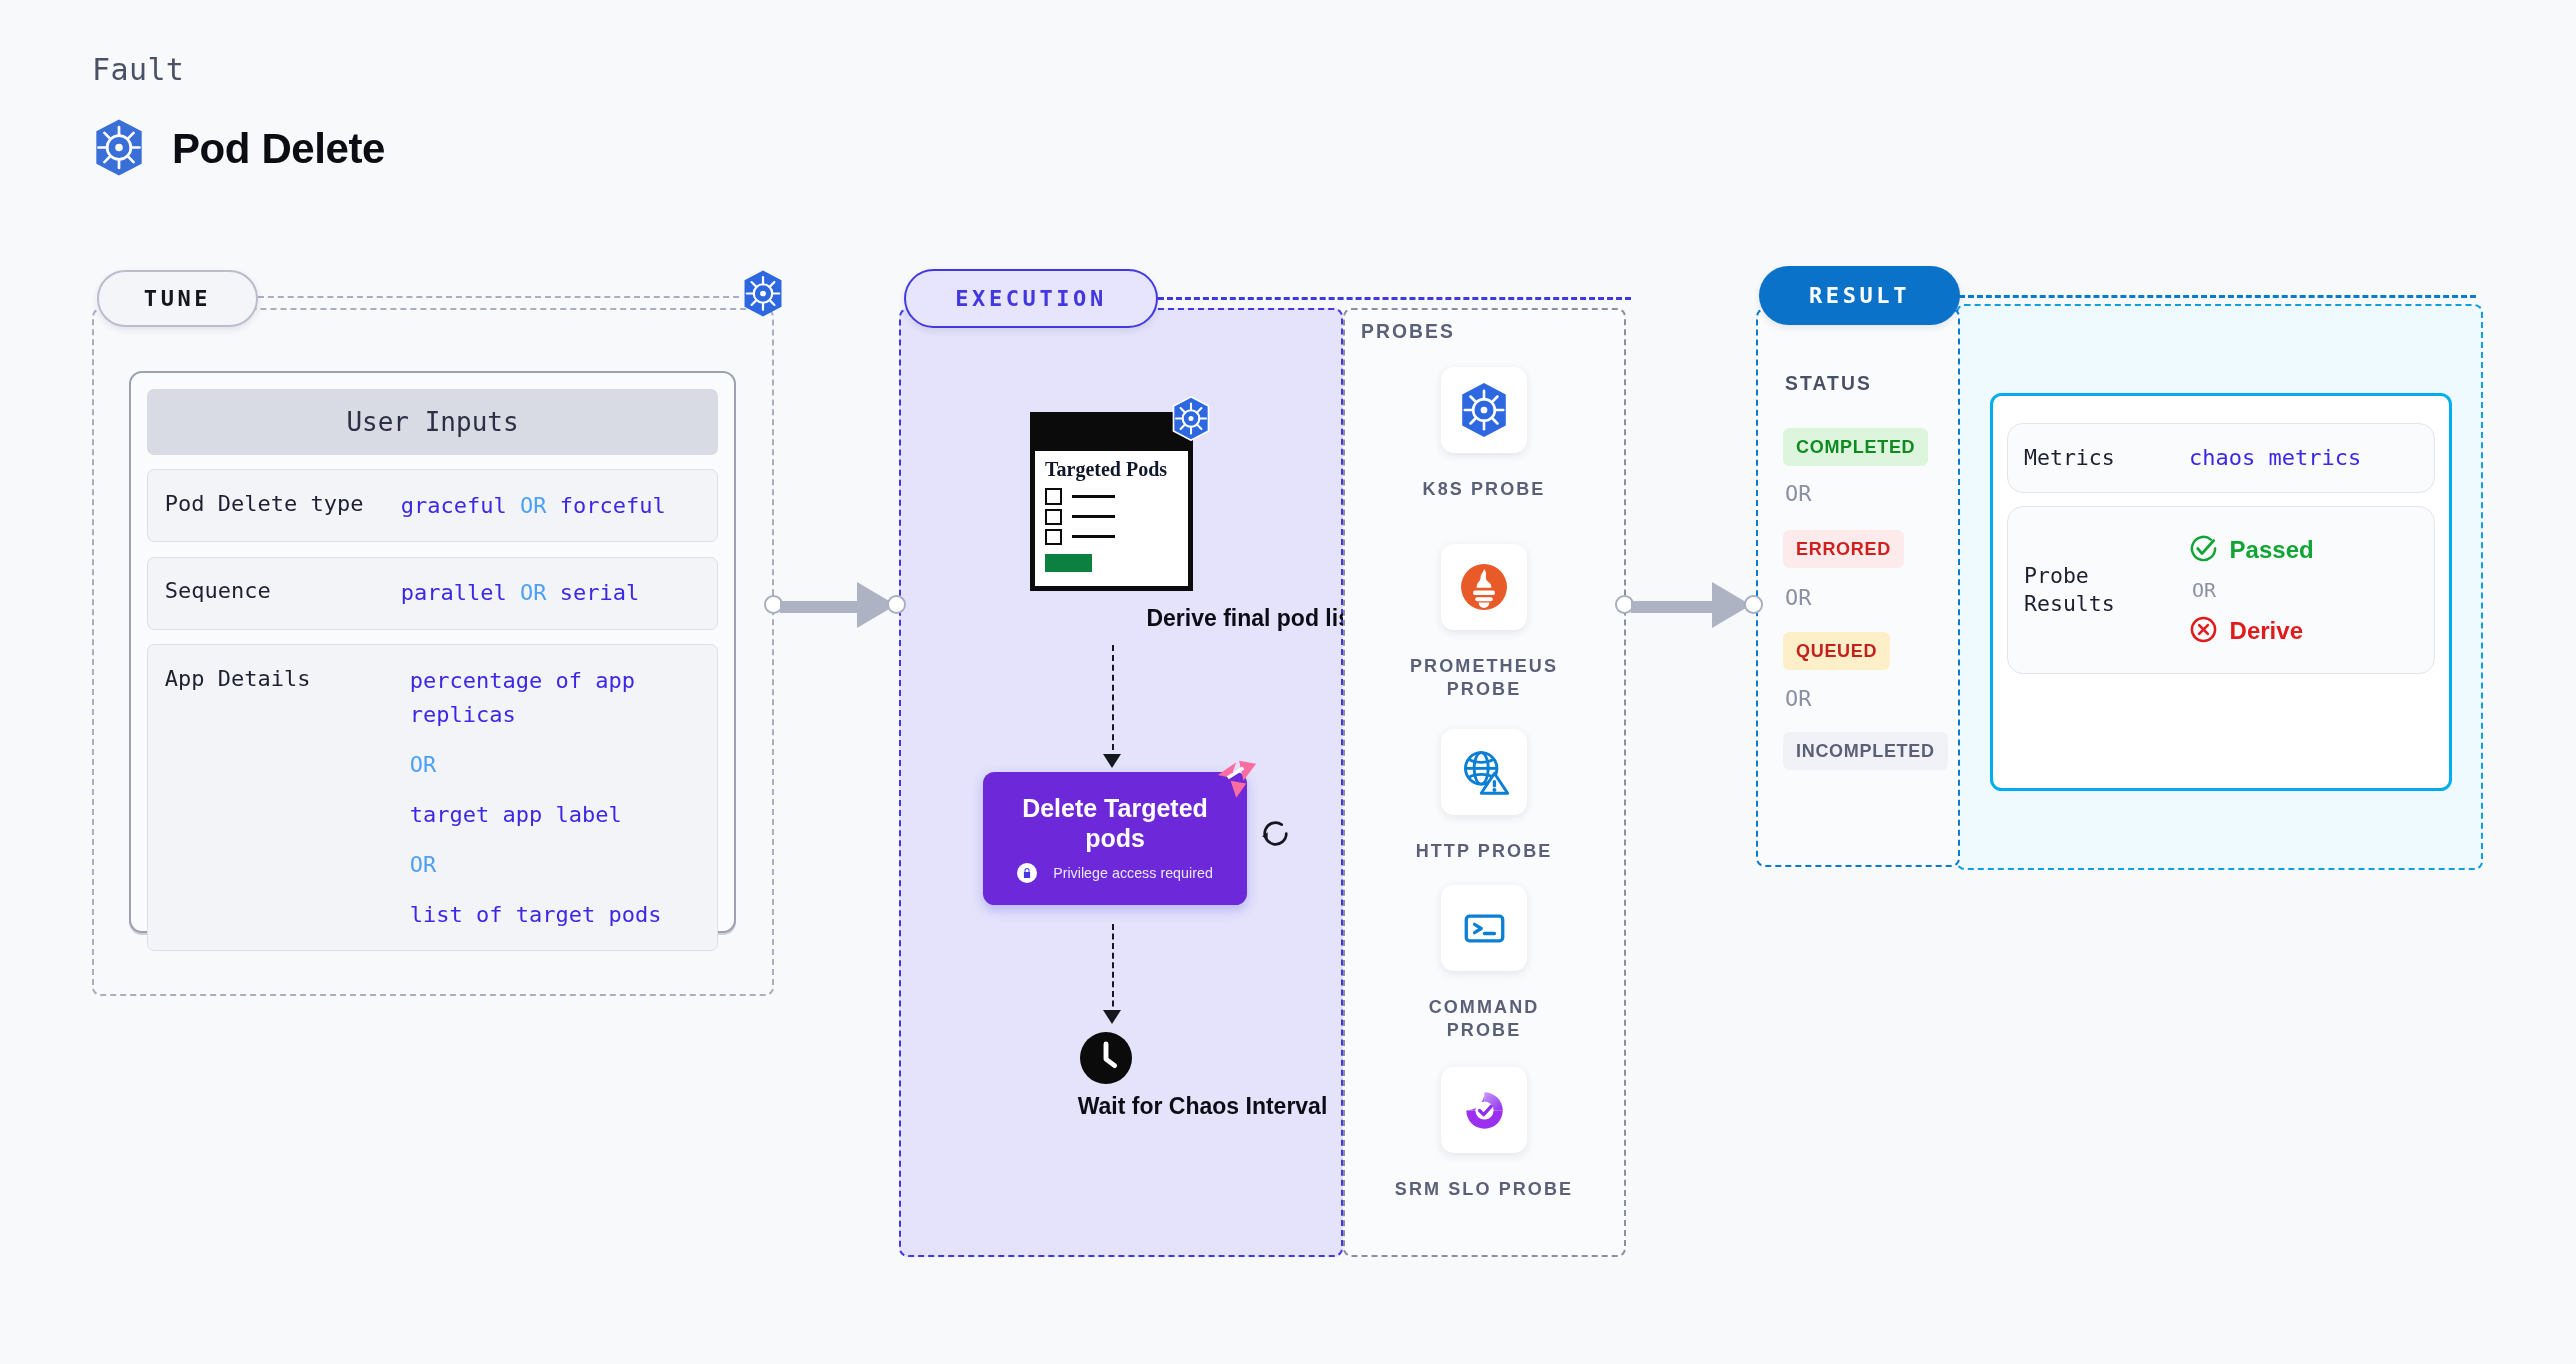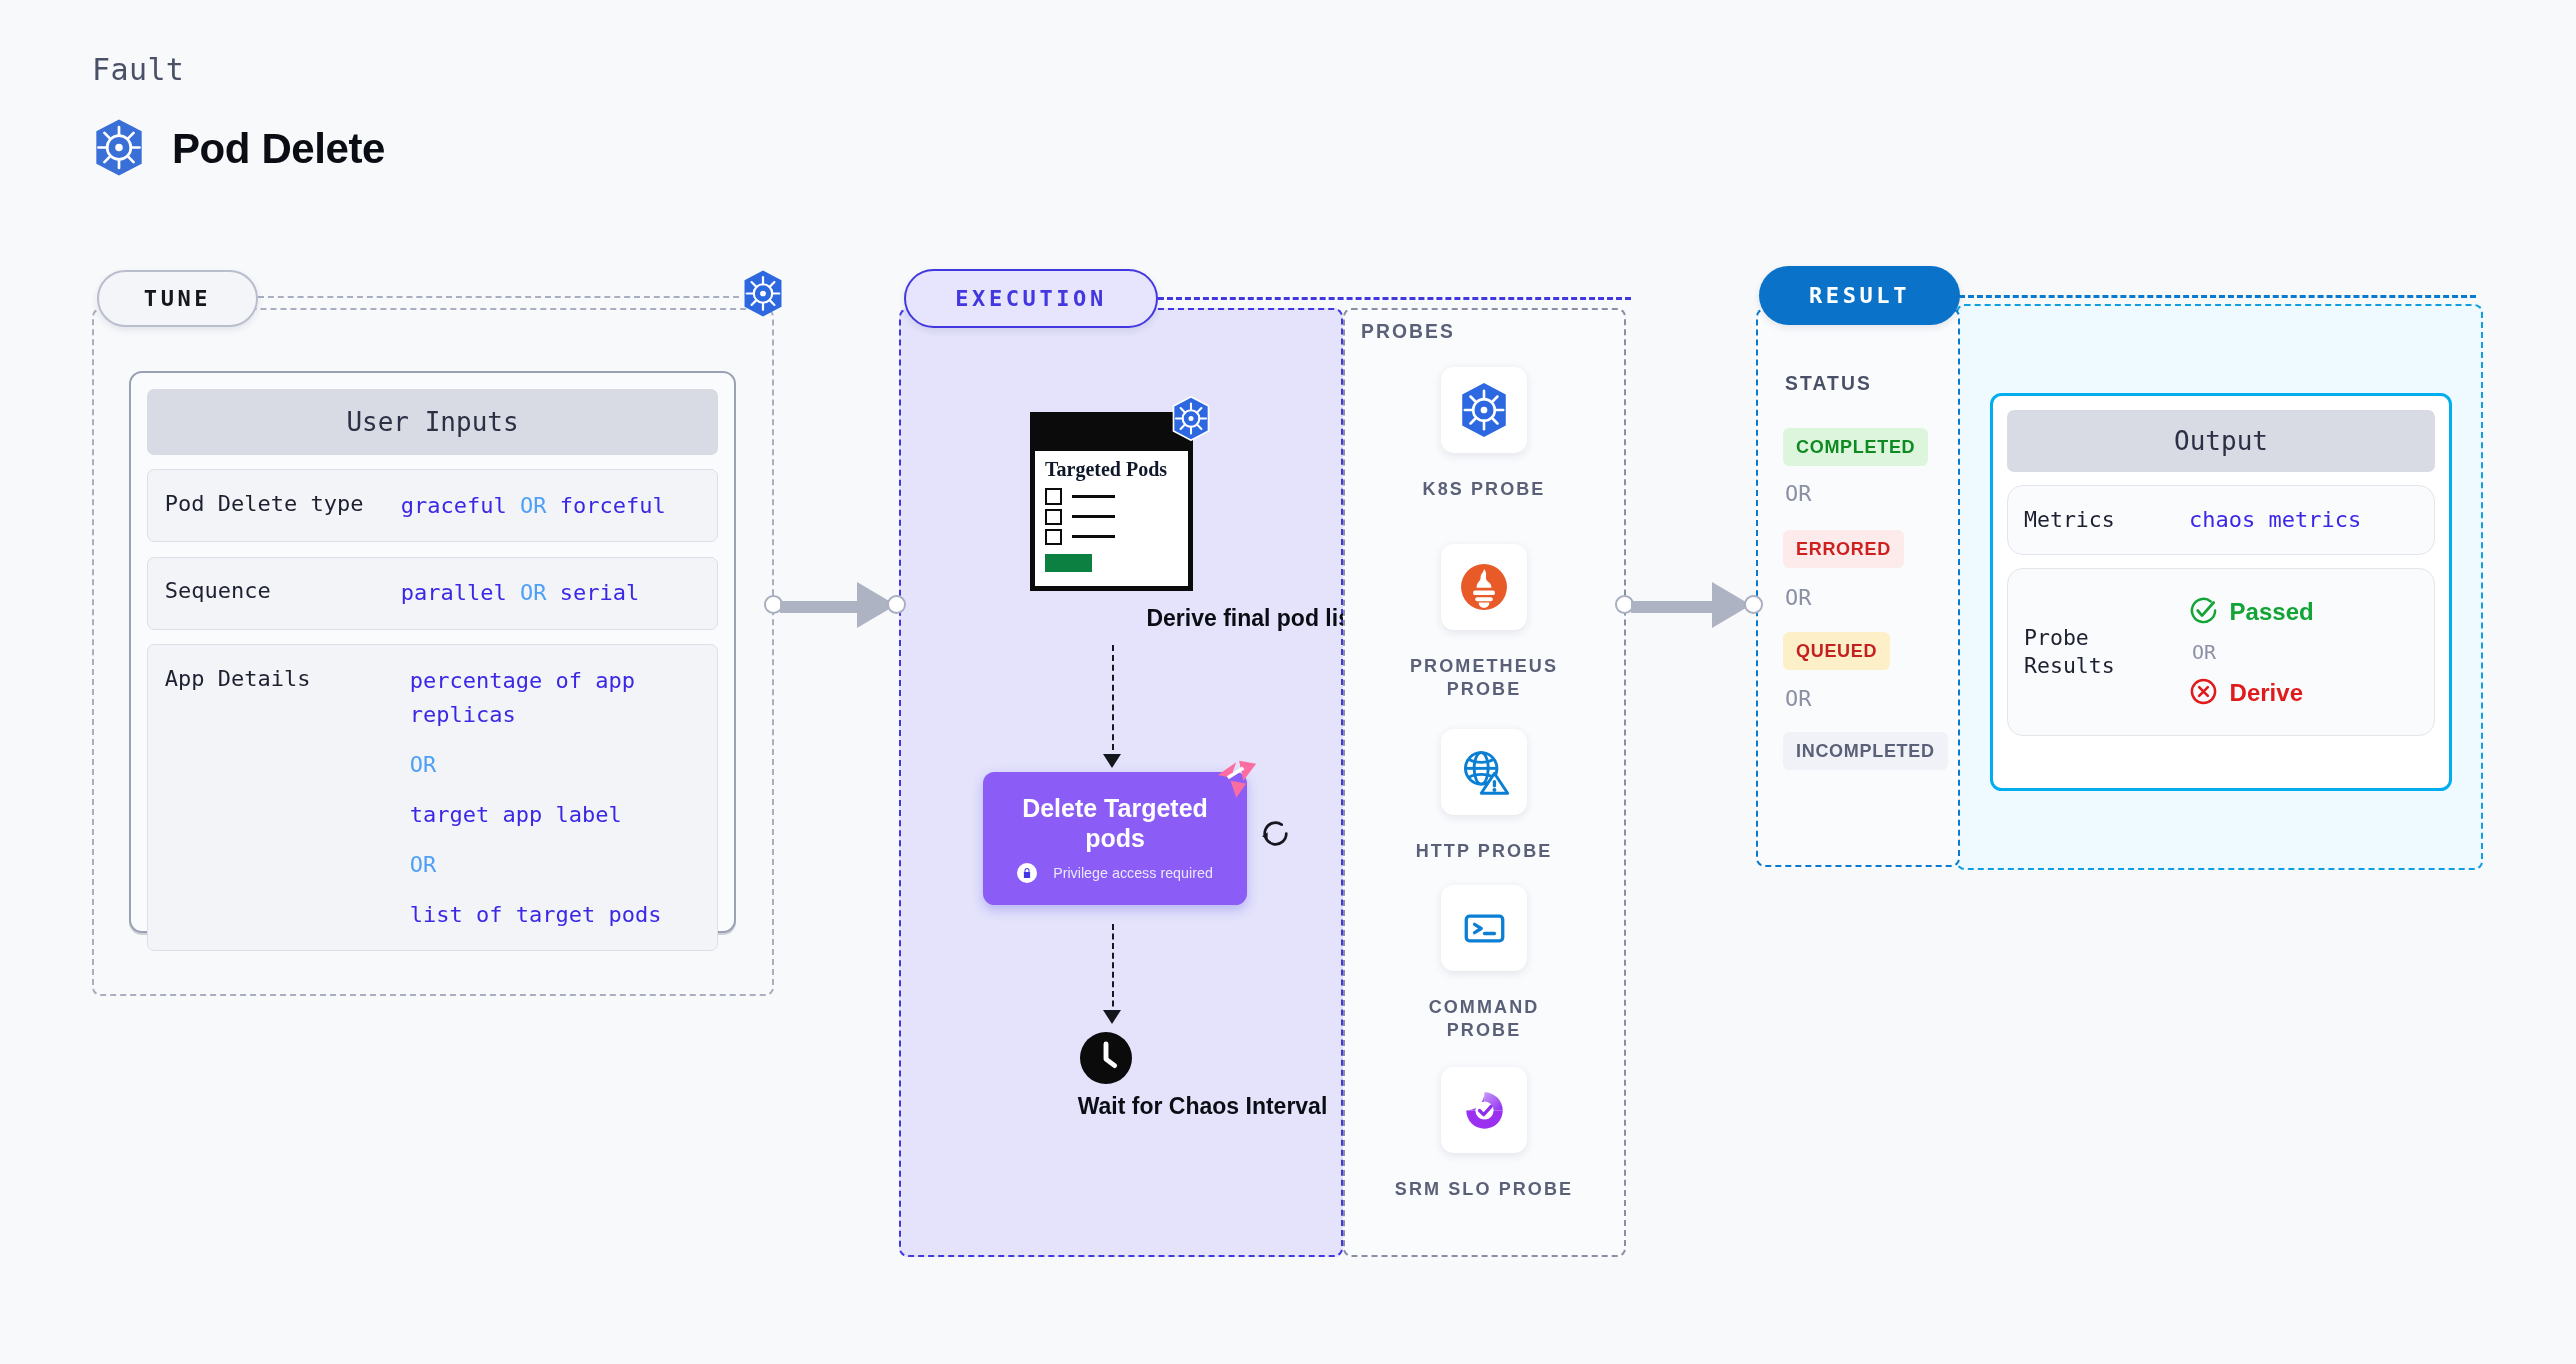--- a/index.html
+++ b/index.html
@@ -143,21 +143,21 @@
   }
   .vconn-head {
     position: absolute; width: 0; height: 0;
     border-left: 9.3px solid transparent; border-right: 9.3px solid transparent;
     border-top: 14.3px solid #15171f;
   }
 
   
   #delete-card {
     position: absolute; left: 983px; top: 772px; width: 264px; height: 133px;
-    background: #8b5cf6; border-radius: 11.5px; z-index: 6;
+    background: #6d28d9; border-radius: 11.5px; z-index: 6;
     box-shadow: 0 4.3px 11.5px rgba(67,57,226,.28);
     display: flex; flex-direction: column; align-items: center;
     justify-content: center; padding: 10px 13px;
   }
   #delete-card-title {
     color: #fff; font-size: 25px; font-weight: 700; text-align: center;
     line-height: 1.18;
   }
   #delete-card-sub {
     margin-top: 10px; display: flex; align-items: center; gap: 16px;
@@ -528,21 +528,20 @@
 
   <div class="status-badge" style="top:428px; background:#ddf5dd; color:#0f8a22;">COMPLETED</div>
   <div class="or-sm" style="top:481px;">OR</div>
   <div class="status-badge" style="top:530px; background:#fdeaea; color:#cf2020;">ERRORED</div>
   <div class="or-sm" style="top:585px;">OR</div>
   <div class="status-badge" style="top:632px; background:#fdefc8; color:#c32020;">QUEUED</div>
   <div class="or-sm" style="top:686px;">OR</div>
   <div class="status-badge" style="top:732px; background:#f1f2f7; color:#5a6077;">INCOMPLETED</div>
 
   <div id="output-card">
-    <div class="card-head">Output</div>
 
     <div class="out-row">
       <div class="out-key">Metrics</div>
       <div class="row-val">chaos metrics</div>
     </div>
 
     <div class="out-row" style="min-height:168px;">
       <div class="out-key">Probe Results</div>
       <div>
         <div class="res-line">

